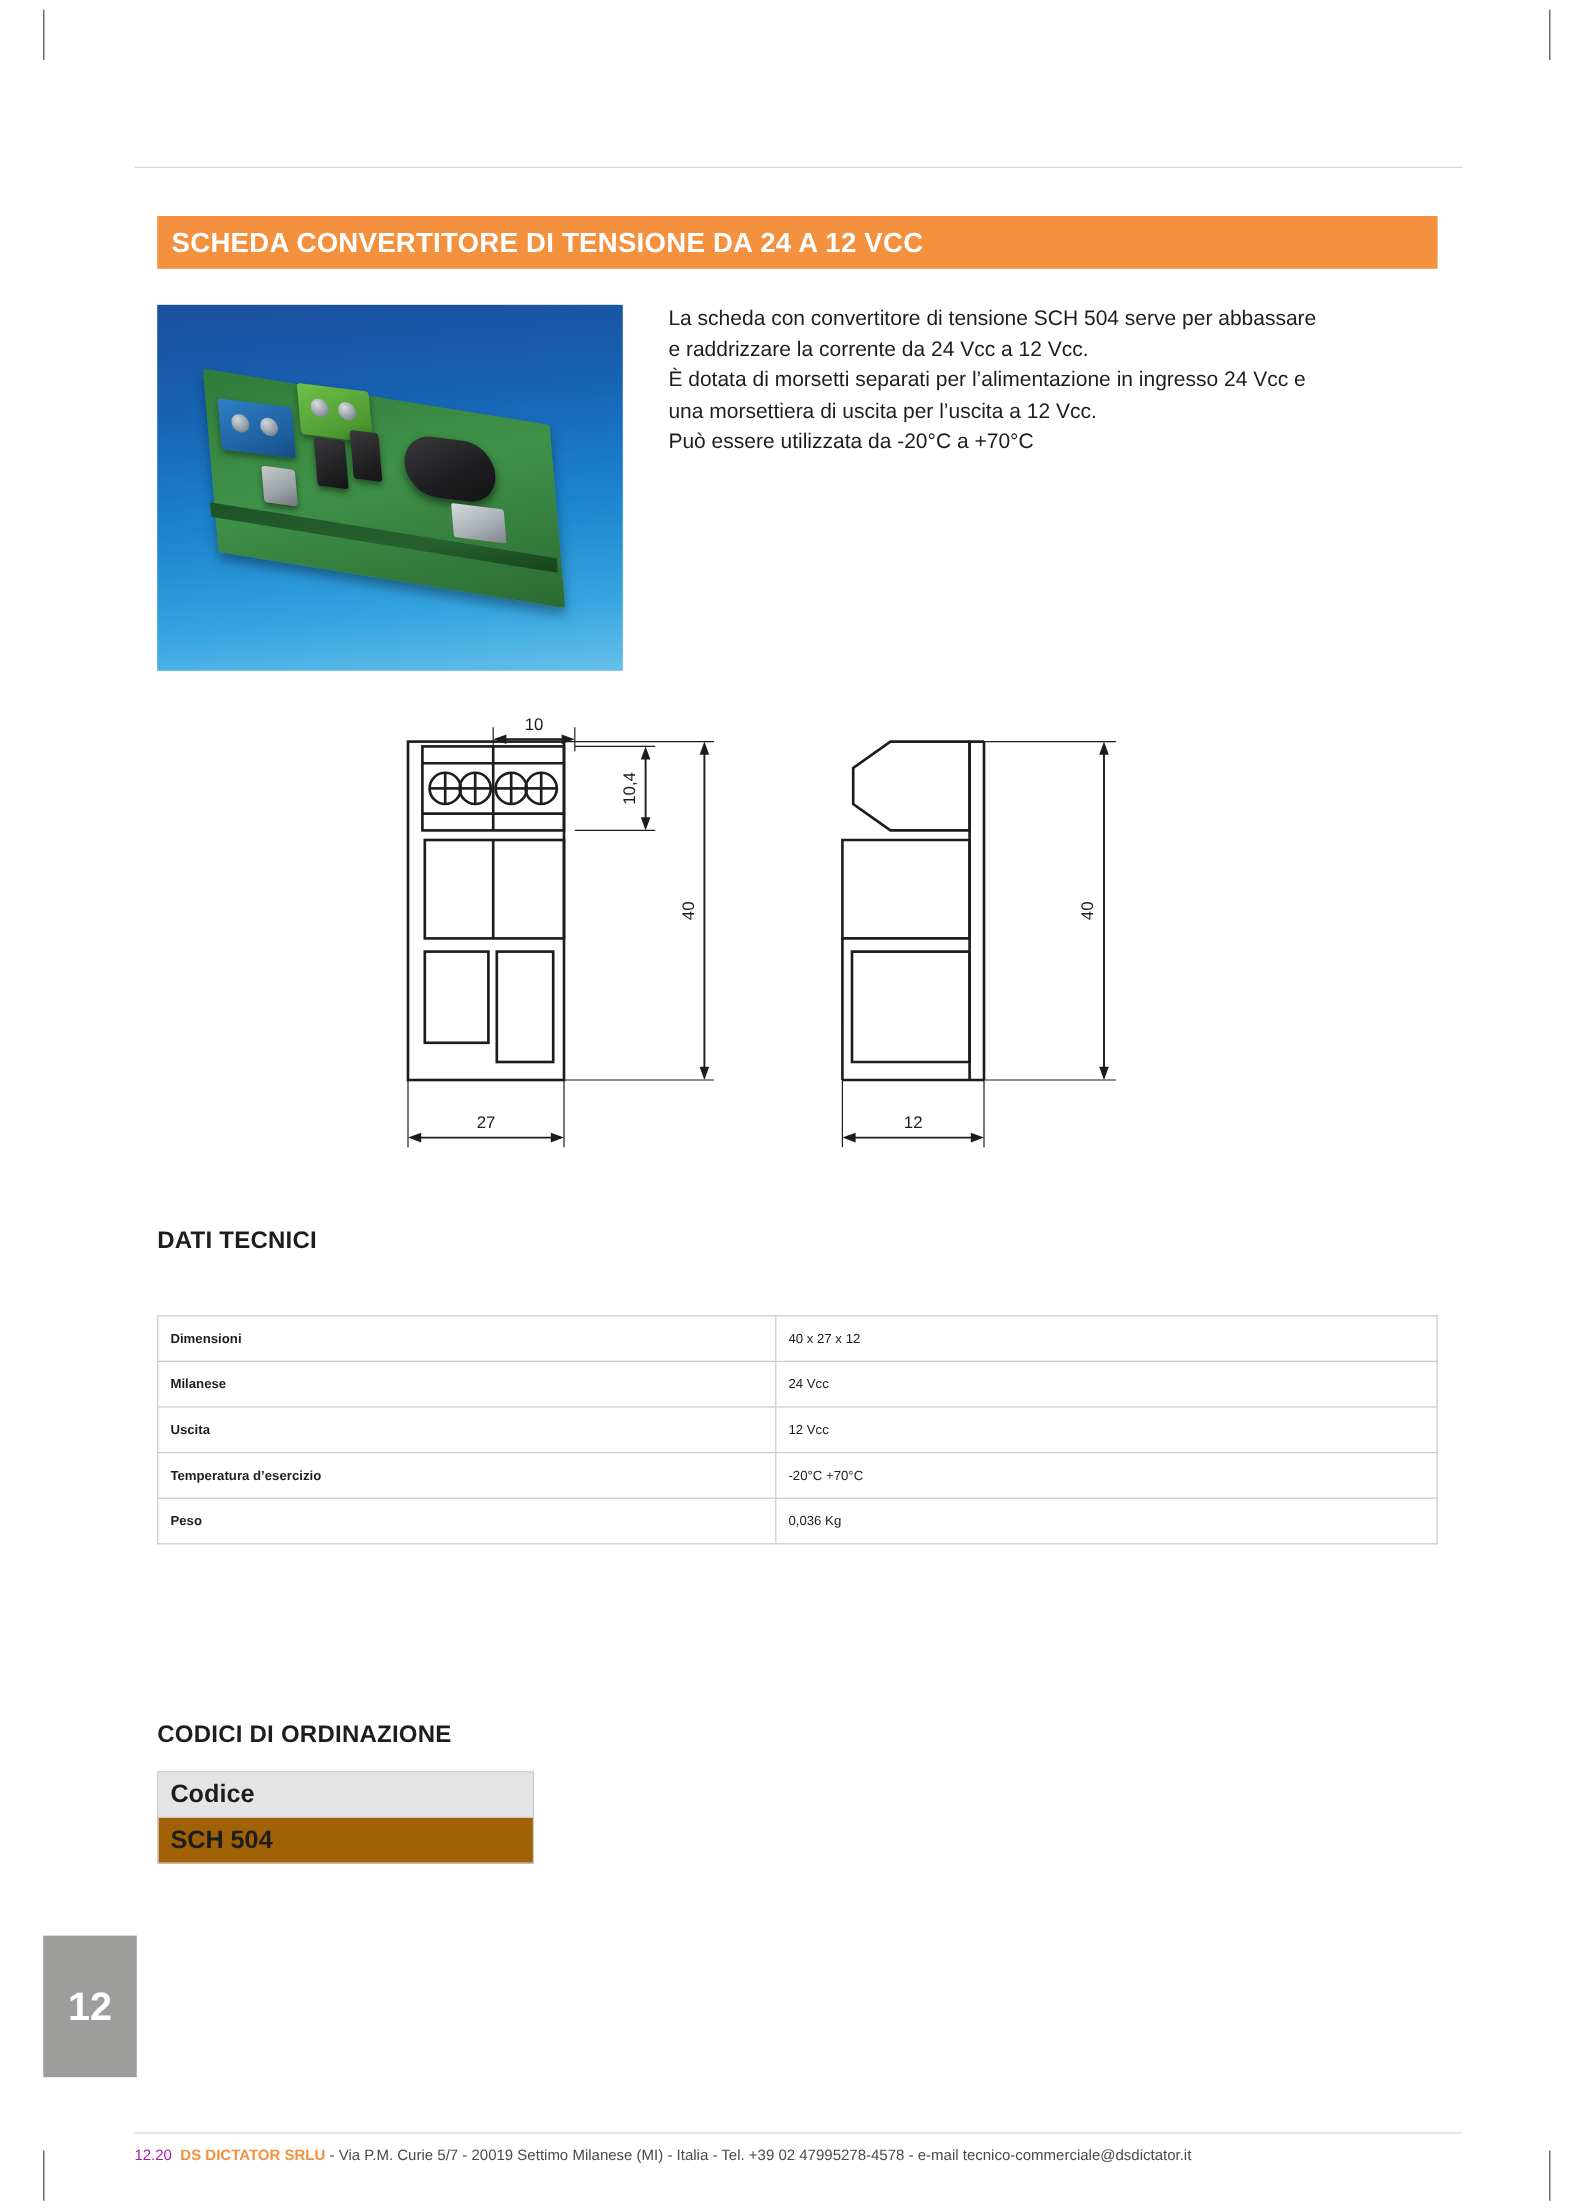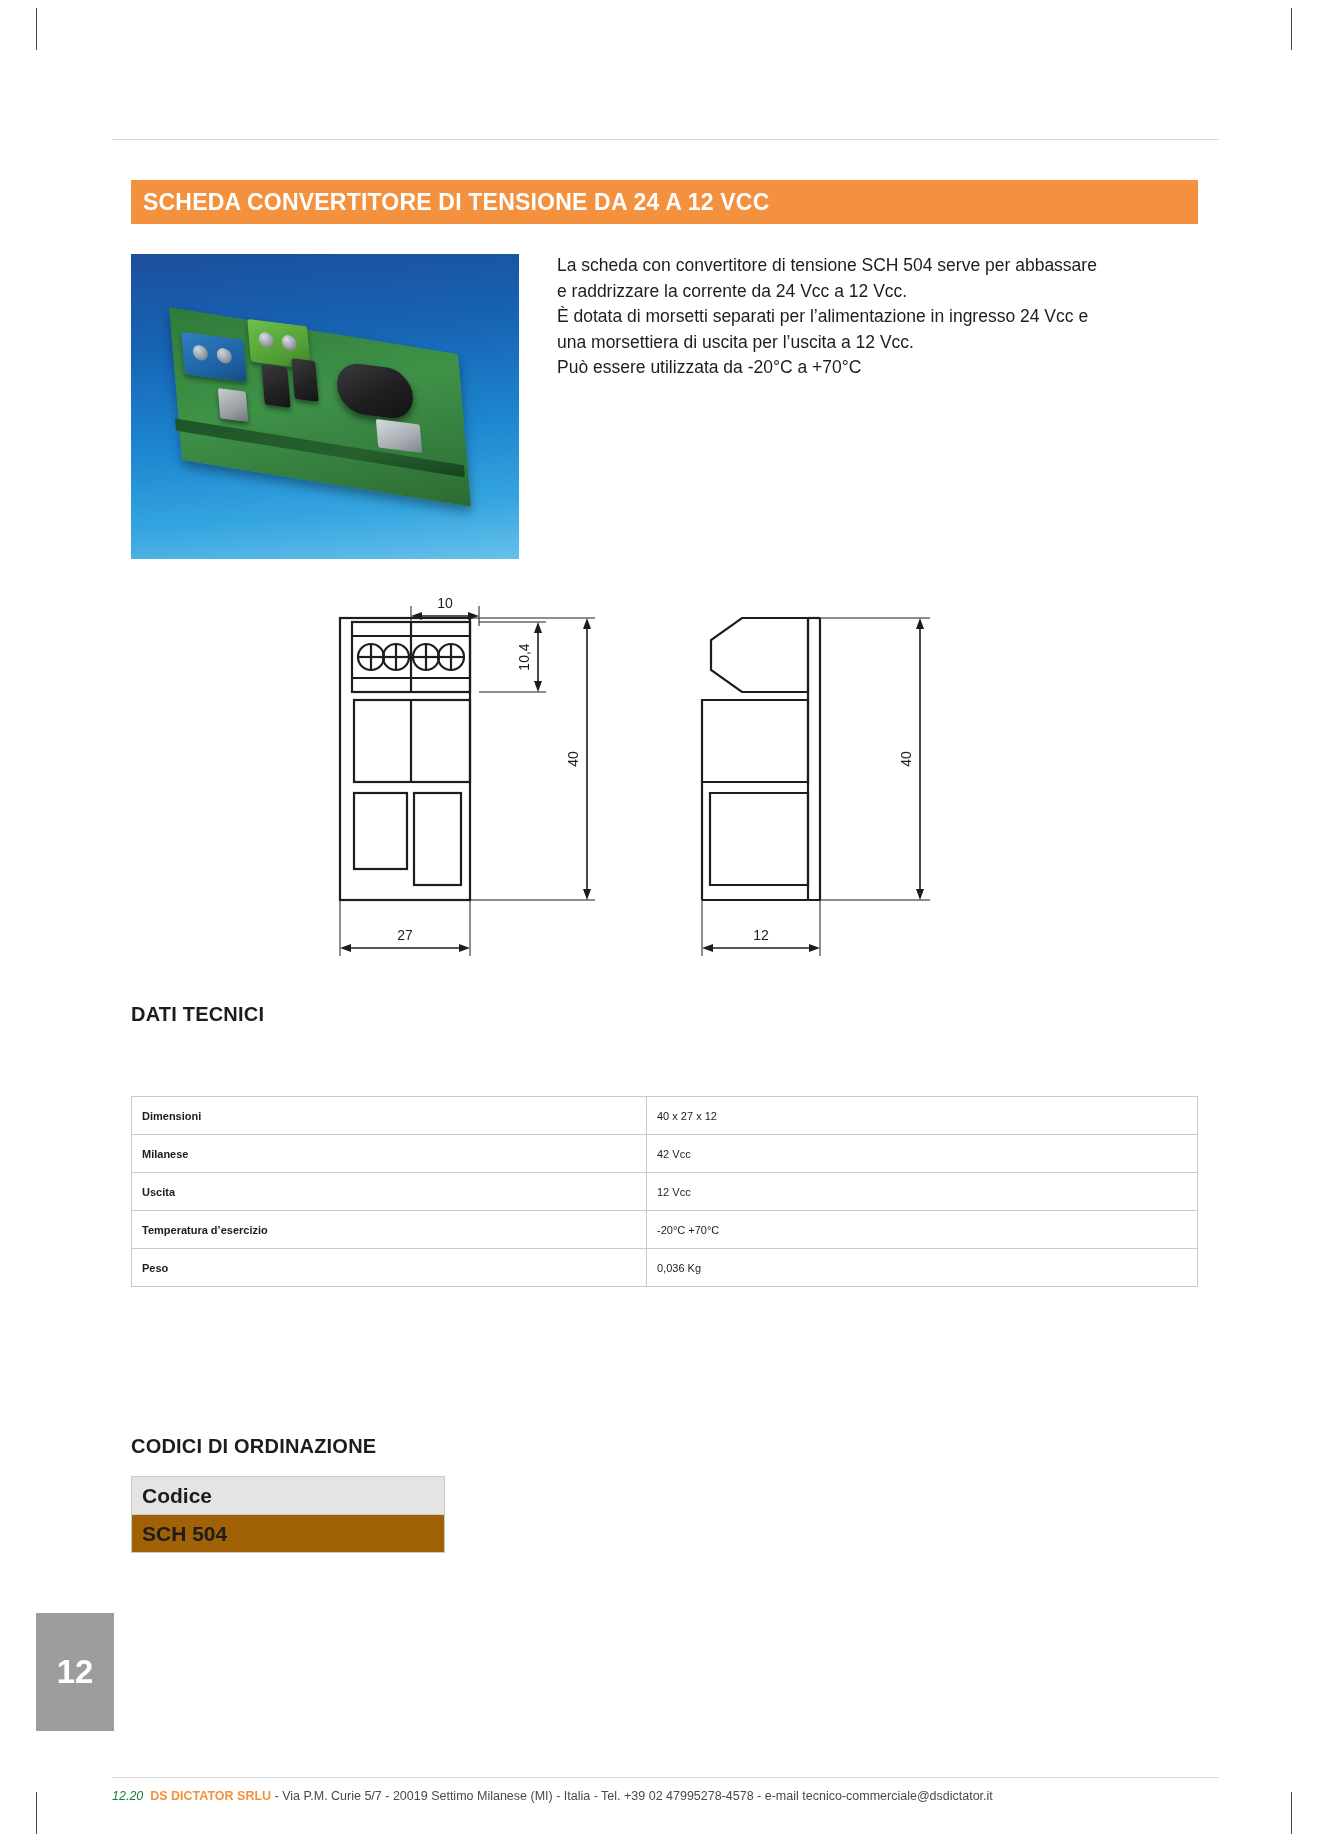--- a/index.html
+++ b/index.html
@@ -196,21 +196,21 @@
   }
 
   
   .section-heading {
     position: absolute;
     font-size: 20px;
     font-weight: bold;
     color: #1d1d1b;
     letter-spacing: 0.2px;
   }
-  .heading-dati { left: 131px; top: 962px; }
+  .heading-dati { left: 131px; top: 982px; }
   .heading-codici { left: 131px; top: 1394px; }
 
   
   .data-table {
     position: absolute;
     left: 131px;
     top: 1055px;
     width: 1067px;
     border-collapse: collapse;
     font-size: 11px;
@@ -277,21 +277,21 @@
   }
   .footer {
     position: absolute;
     left: 112px;
     top: 1748px;
     width: 1115px;
     font-size: 12.5px;
     color: #4a4a49;
     white-space: nowrap;
   }
-  .footer .docnum { color: #15803d; font-style: italic; }
+  .footer .docnum { color: #a21caf; }
   .footer .company { color: #f3913f; font-weight: bold; }
 </style>
 </head>
 <body>
 
 <div class="crop-mark crop-tl-v"></div>
 <div class="crop-mark crop-tr-v"></div>
 <div class="crop-mark crop-bl-v"></div>
 <div class="crop-mark crop-br-v"></div>
 
@@ -442,21 +442,21 @@
   <div class="section-heading heading-dati">DATI TECNICI</div>
 
   <table class="data-table">
     <tbody>
       <tr>
         <td class="label">Dimensioni</td>
         <td>40 x 27 x 12</td>
       </tr>
       <tr>
         <td class="label">Milanese</td>
-        <td>42 Vcc</td>
+        <td>24 Vcc</td>
       </tr>
       <tr>
         <td class="label">Uscita</td>
         <td>12 Vcc</td>
       </tr>
       <tr>
         <td class="label">Temperatura d’esercizio</td>
         <td>-20°C   +70°C</td>
       </tr>
       <tr>

